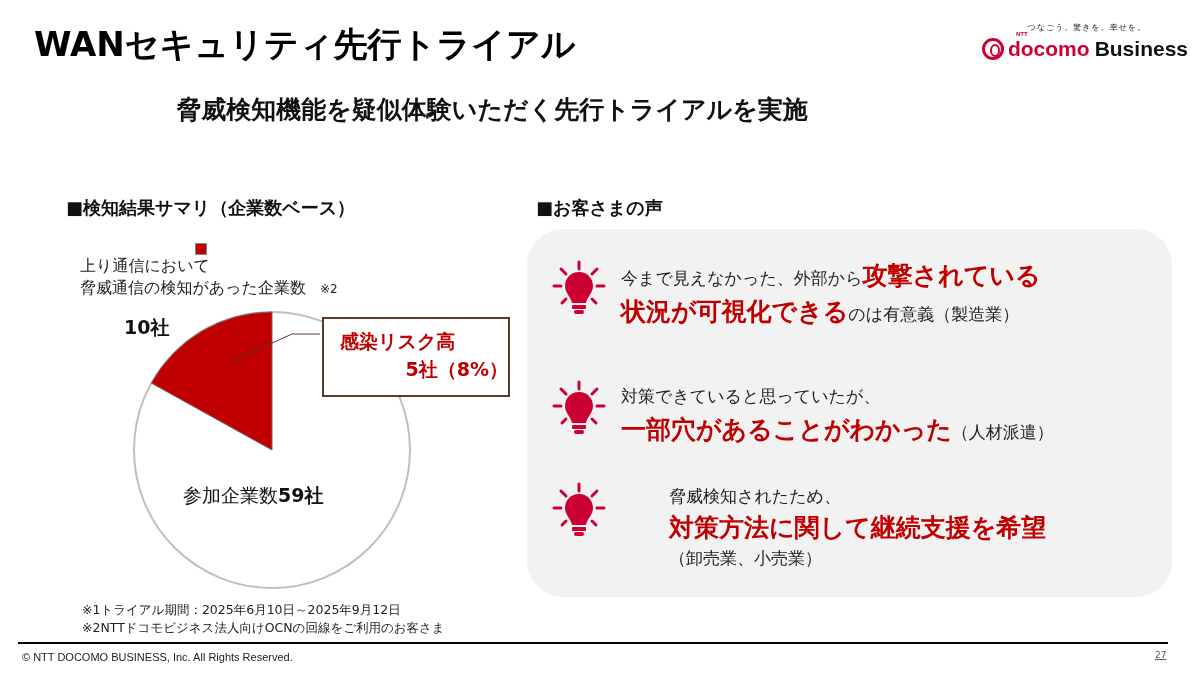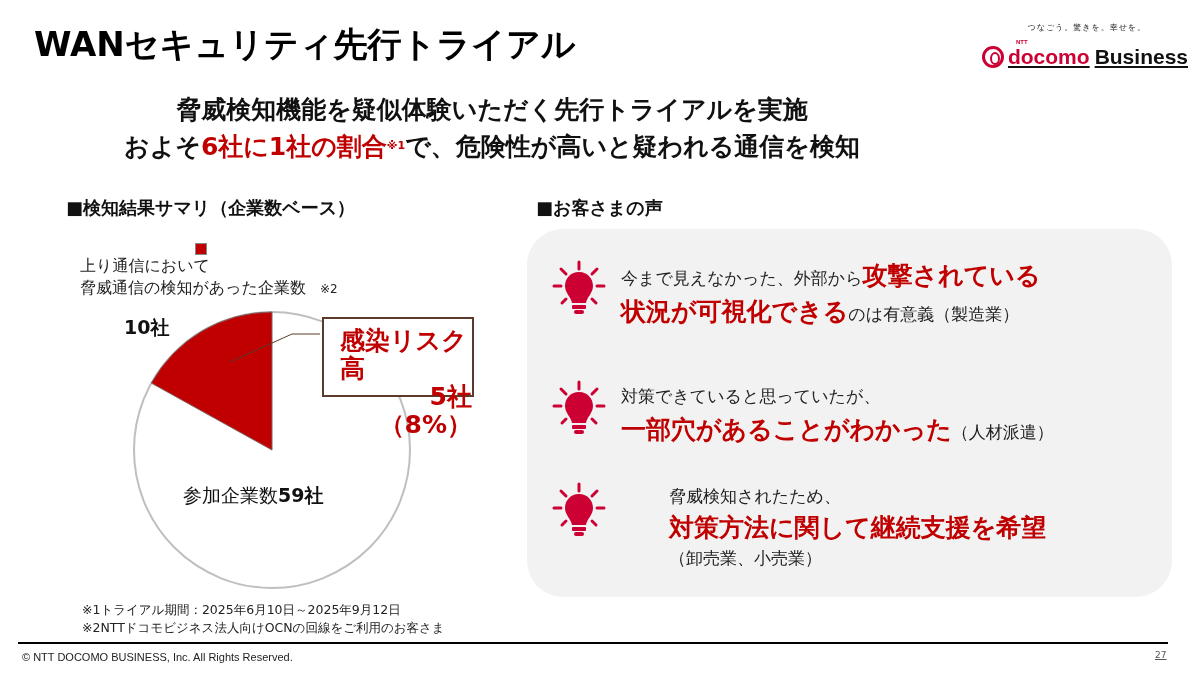--- a/index.html
+++ b/index.html
@@ -3,21 +3,21 @@
 <meta charset="utf-8">
 <style>
   * { box-sizing: border-box; margin: 0; padding: 0; }
   html, body { width: 1200px; height: 675px; background: #ffffff; overflow: hidden; }
   body { position: relative; font-family: "DejaVu Sans", "Liberation Sans", sans-serif; color: #111; }
 
   .title { position: absolute; left: 34px; top: 22px; font-size: 34px; font-weight: bold; letter-spacing: 0px; color: #000; }
 
   .logo { position: absolute; left: 958px; top: 22px; width: 230px; text-align: right; }
   .logo .tagline { font-size: 8px; color: #222; display: block; text-align: right; margin-right: 42px; letter-spacing: 1px; }
-  .logo .brand { display: flex; align-items: center; justify-content: flex-end; margin-top: 12px; text-decoration: underline; }
+  .logo .brand { display: flex; align-items: center; justify-content: flex-end; margin-top: 4px; }
   .logo .mark { width: 22px; height: 22px; border: 3px solid #cc0033; border-radius: 50%; position: relative; margin-right: 4px; }
   .logo .mark::after { content: ""; position: absolute; left: 5px; top: 3px; width: 6px; height: 9px; border: 2px solid #cc0033; border-radius: 50%; }
   .logo .docomo { color: #cc0033; font-weight: bold; font-size: 21px; font-family: "Liberation Sans", sans-serif; position: relative; }
   .logo .ntt { position: absolute; left: 8px; top: -6px; font-size: 6px; color: #cc0033; font-weight: bold; }
   .logo .business { color: #111; font-weight: bold; font-size: 21px; font-family: "Liberation Sans", sans-serif; margin-left: 5px; }
 
   .headline { position: absolute; left: 0; width: 984px; top: 92px; text-align: center; font-weight: bold; font-size: 25px; line-height: 36px; color: #111; }
   .headline .hl-red { color: #c00000; }
   .headline sup { font-size: 11px; color: #c00000; vertical-align: 6px; }
 
@@ -27,21 +27,21 @@
 
   .legend { position: absolute; left: 80px; top: 233px; display: flex; align-items: center; flex-direction: column; }
   .legend .swatch { width: 12px; height: 12px; background: #c00000; border: 1px solid #888; margin-right: 16px; margin-top: 10px; }
   .legend .text { font-size: 16px; line-height: 22px; color: #222; }
   .legend .note { font-size: 12px; margin-left: 14px; }
 
   .pie { position: absolute; left: 132px; top: 310px; width: 280px; height: 280px; }
   .label-10 { position: absolute; left: 124px; top: 315px; font-size: 19px; font-weight: bold; color: #111; }
   .label-59 { position: absolute; left: 183px; top: 483px; font-size: 19px; color: #111; }
   .label-59 b { font-weight: bold; }
-  .callout { position: absolute; left: 322px; top: 317px; width: 152px; height: 80px; border: 2px solid #5a3a2a; background: #fff; color: #c00000; font-weight: bold; font-size: 25px; line-height: 28px; padding: 8px 0 0 16px; }
+  .callout { position: absolute; left: 322px; top: 317px; width: 188px; height: 80px; border: 2px solid #5a3a2a; background: #fff; color: #c00000; font-weight: bold; font-size: 19px; line-height: 28px; padding: 8px 0 0 16px; }
   .callout .line2 { padding-left: 8px; display: block; text-align: right; }
 
   .footnotes { position: absolute; left: 82px; top: 601px; font-size: 12.5px; line-height: 18px; color: #222; }
   .rule { position: absolute; left: 18px; top: 642px; width: 1150px; height: 2px; background: #000; }
   .copyright { position: absolute; left: 22px; top: 651px; font-size: 11px; color: #222; font-family: "Liberation Sans", sans-serif; }
   .page-num { position: absolute; left: 1155px; top: 650px; font-size: 9px; color: #555; text-decoration: underline; }
 
   .voices { position: absolute; left: 527px; top: 229px; width: 645px; height: 368px; background: #f2f2f2; border-radius: 36px; }
   .voice { position: absolute; left: 0; display: flex; align-items: flex-start; }
   .voice .bulb { width: 56px; height: 60px; margin-left: 24px; margin-right: 14px; }
@@ -64,23 +64,20 @@
     <span class="docomo">
       <span class="ntt">NTT</span>
       <span>docomo</span>
     </span>
     <span class="business">Business</span>
   </div>
 </div>
 
 <div class="headline">
   <div>脅威検知機能を疑似体験いただく先行トライアルを実施</div>
-  <div>
-    <span>およそ</span><span class="hl-red">6社に1社の割合</span><sup>※1</sup><span>で、危険性が高いと疑われる通信を検知</span>
-  </div>
 </div>
 
 <div class="sec-title sec-left">■検知結果サマリ（企業数ベース）</div>
 
 <div class="legend">
   <span class="swatch"></span>
   <div class="text">
     <div>上り通信において</div>
     <div><span>脅威通信の検知があった企業数</span><span class="note">※2</span></div>
   </div>

